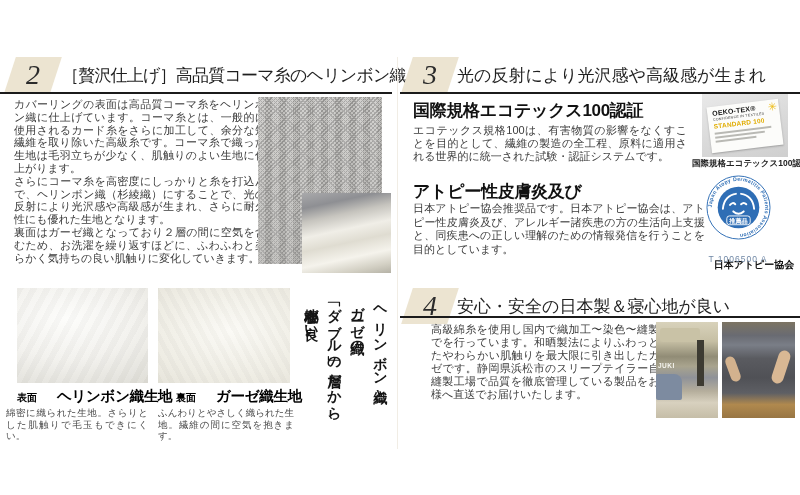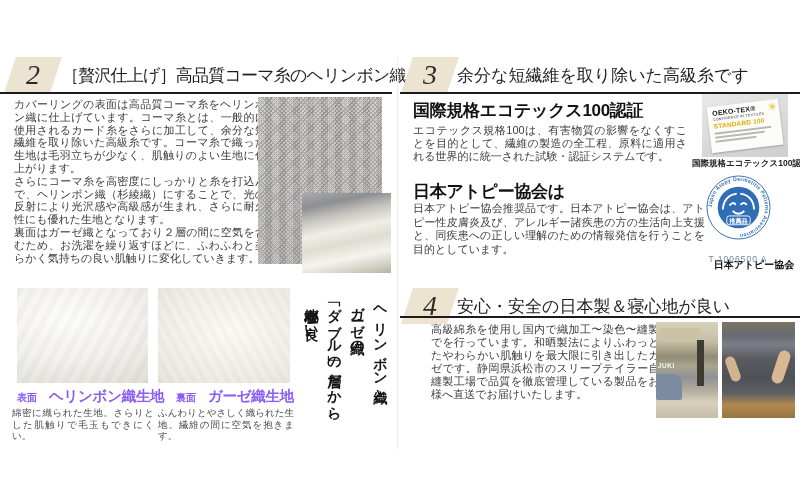--- a/index.html
+++ b/index.html
@@ -46,21 +46,21 @@
     background:
       repeating-linear-gradient(118deg,rgba(0,0,0,.025) 0 6px,rgba(255,255,255,.05) 6px 12px),
       radial-gradient(120% 95% at 38% 32%,#fdfdfb 0%,#f2f1ed 45%,#e4e3dd 75%,#d8d6ce 100%);
   }
   .swatch.s2nd{
     left:158px;width:132px;
     background:
       repeating-linear-gradient(62deg,rgba(0,0,0,.02) 0 5px,rgba(255,255,255,.05) 5px 10px),
       radial-gradient(115% 95% at 55% 45%,#fbfaf5 0%,#edebe2 55%,#dcd9cd 100%);
   }
-  .swatch-label{position:absolute;top:387px;display:flex;align-items:baseline;gap:12px;color:#8b5cf6;white-space:nowrap;text-align:right;}
+  .swatch-label{position:absolute;top:387px;display:flex;align-items:baseline;gap:20px;color:#000000;white-space:nowrap;text-align:right;}
   .swatch-label .side-tag{font-size:10px;font-weight:bold;}
   .swatch-label .swatch-name{font-size:14.5px;font-weight:bold;letter-spacing:-0.3px;}
   .swatch-cap{position:absolute;top:407px;margin:0;font-size:9.5px;line-height:11.5px;color:#4a4a4a;text-align:justify;}
   .vtext{
     position:absolute;left:299px;top:297px;width:93px;height:164px;
     writing-mode:vertical-rl;font-weight:bold;font-size:14px;color:#151515;letter-spacing:0.5px;
   }
   .vtext span{display:block;line-height:23px;}
   
   .oeko-photo{
@@ -122,62 +122,62 @@
   <div class="photo herringbone"></div>
   <div class="photo bedding"></div>
 
   <div class="swatch" style="left:17px;"></div>
   <div class="swatch s2nd"></div>
 
   <div class="swatch-label" style="left:17px;">
     <span class="side-tag">表面</span>
     <span class="swatch-name">ヘリンボン織生地</span>
   </div>
-  <p class="swatch-cap" style="left:12px;width:142px;">綿密に織られた生地。さらりとした肌触りで毛玉もできにくい。</p>
+  <p class="swatch-cap" style="left:6px;width:142px;">綿密に織られた生地。さらりとした肌触りで毛玉もできにくい。</p>
 
   <div class="swatch-label" style="left:176px;">
     <span class="side-tag">裏面</span>
     <span class="swatch-name">ガーゼ織生地</span>
   </div>
   <p class="swatch-cap" style="left:158px;width:136px;">ふんわりとやさしく織られた生地。繊維の間に空気を抱きます。</p>
 
   <div class="vtext">
     <span>ヘリンボン織と</span>
     <span>ガーゼ織の</span>
     <span>「ダブル」の層だから、</span>
     <span>寝心地が良い。</span>
   </div>
 
   <div class="seam"></div>
 
   <div class="num-badge" style="left:407px;top:57px;">
     <span>3</span>
   </div>
-  <h2 class="sec-title" style="left:457px;top:61px;letter-spacing:0;">余分な短繊維を取り除いた高級糸です</h2>
+  <h2 class="sec-title" style="left:457px;top:61px;letter-spacing:0;">光の反射により光沢感や高級感が生まれ</h2>
   <div class="rule" style="left:400px;top:92px;width:400px;"></div>
 
   <h3 class="sub-head" style="left:413px;top:99px;">国際規格エコテックス100認証</h3>
   <div class="body-text" style="left:413px;top:124px;width:274px;line-height:13.2px;">エコテックス規格100は、有害物質の影響をなくすことを目的として、繊維の製造の全工程、原料に適用される世界的に統一された試験・認証システムです。</div>
 
   <div class="photo oeko-photo">
     <div class="oeko-tag">
       <div class="oeko-l1">OEKO-TEX®</div>
       <div class="oeko-l2">CONFIDENCE IN TEXTILES</div>
       <div class="oeko-l3">STANDARD 100</div>
       <div class="oeko-bars">
           <i></i>
           <i></i>
           <i></i>
         </div>
       <span class="oeko-sun">✳</span>
     </div>
   </div>
   <p class="oeko-caption">国際規格エコテックス100認証</p>
 
-  <h3 class="sub-head" style="left:413px;top:180px;">日本アトピー協会は</h3>
+  <h3 class="sub-head" style="left:413px;top:180px;">アトピー性皮膚炎及び</h3>
   <div class="body-text" style="left:413px;top:202px;width:292px;line-height:13.5px;">日本アトピー協会推奨品です。日本アトピー協会は、アトピー性皮膚炎及び、アレルギー諸疾患の方の生活向上支援と、同疾患への正しい理解のための情報発信を行うことを目的としています。</div>
 
   <svg class="atopy-logo" viewBox="0 0 100 100">
     <circle cx="50" cy="50" r="48.5" fill="#ffffff" stroke="#2f6eb5" stroke-width="1.5"></circle>
     <path id="ringPath" d="M50,50 m-41,0 a41,41 0 1,1 82,0 a41,41 0 1,1 -82,0" fill="none"></path>
     <text font-size="8" fill="#2f6eb5" font-weight="bold" letter-spacing="0.5">
       <textPath href="#ringPath">Japan Atopy Dermatitis Patients Association</textPath>
     </text>
     <circle cx="50" cy="50" r="32" fill="#2f6eb5"></circle>
     <g stroke="#ffffff" stroke-width="3" fill="none" stroke-linecap="round">

